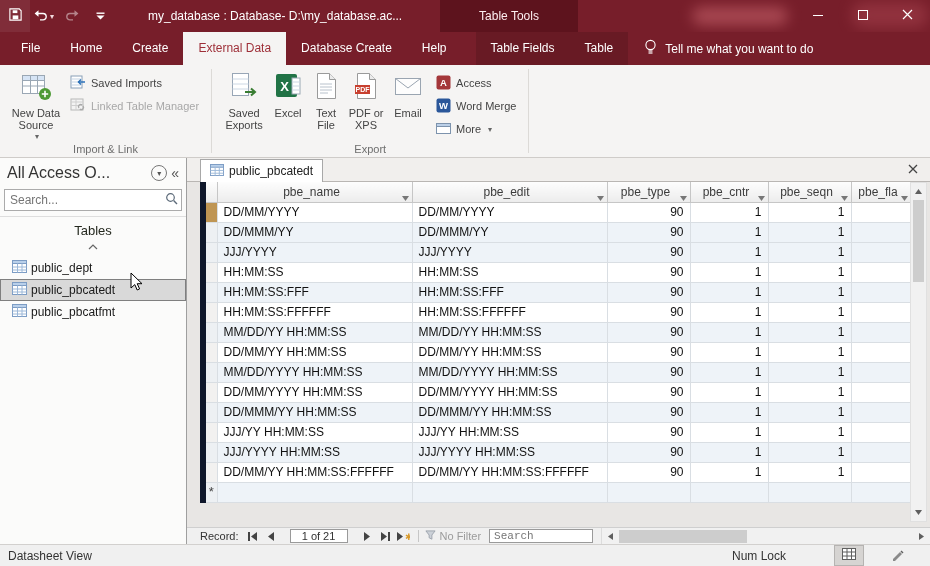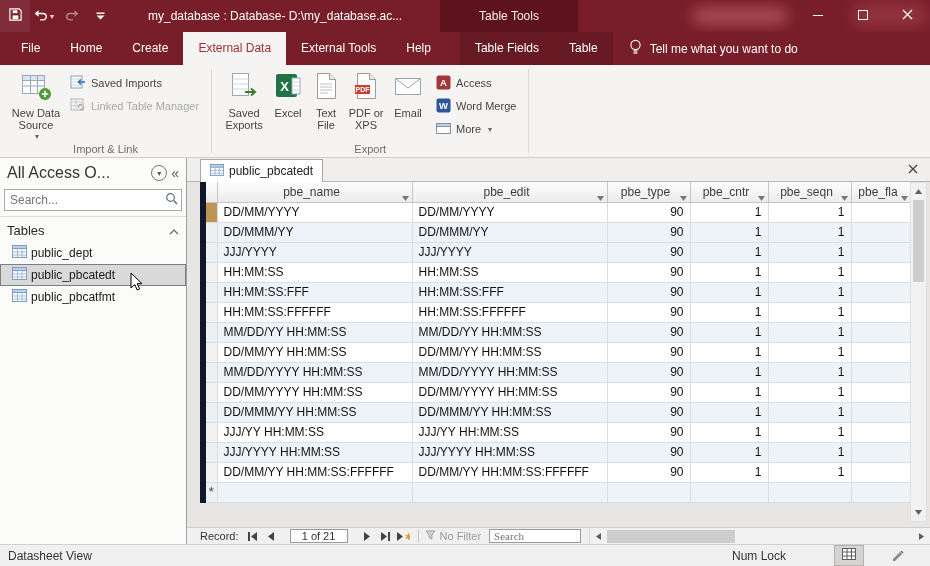--- a/index.html
+++ b/index.html
@@ -42,21 +42,21 @@
 
   
   .navpane { position:absolute; left:0; top:158px; width:187px; bottom:22px; background:#fbfbfa; border-right:1px solid #9f9f9f; }
   .nav-head { height:30px; display:flex; align-items:center; padding:0 7px; gap:4px; }
   .nav-title { flex:1; font-size:16px; color:#333; white-space:nowrap; overflow:hidden; }
   .circ-btn { width:16px; height:16px; border:1px solid #777; border-radius:50%; display:flex; align-items:center; justify-content:center; font-size:8px; color:#555; }
   .shutter { font-size:14px; color:#555; }
   .nav-search-wrap { padding:1px 4px 5px; border-bottom:1px solid #dedede; }
   .nav-search { height:22px; background:#fff; border:1px solid #ababab; display:flex; align-items:center; padding:0 5px; }
   .nav-search input { flex:1; border:none; outline:none; font-size:12px; color:#555; background:transparent; font-family:"Liberation Sans",sans-serif; }
-  .nav-group-head { display:flex; align-items:center; padding:6px 7px 4px; font-size:13px; color:#25291f; }
+  .nav-group-head { display:flex; align-items:center; padding:6px 7px 4px; font-size:13px; color:#25291f;flex-direction:column; }
   .nav-group-head .grow { flex:1; }
   .nav-item { height:22px; display:flex; align-items:center; gap:4px; padding-left:11px; font-size:12px; color:#1a1a1a; border:1px solid transparent; }
   .nav-item.selected { background:#d9d9d9; border:1px solid #7f7f7f; }
   .mouse-cursor { position:absolute; left:130px; top:114px; z-index:20; }
 
   
   .docarea { position:absolute; left:187px; top:158px; right:0; bottom:22px; background:#e8e6e4; }
   .doctabs { position:relative; height:24px; background:#f1efed; border-bottom:1px solid #b9b6b3; }
   .doctab { position:absolute; left:13px; top:1px; height:23px; background:#fff; border:1px solid #a8a8a8; border-bottom:none; display:flex; align-items:center; gap:5px; padding:0 9px; font-size:12px; color:#222; }
   .doctab-close { position:absolute; right:8px; top:3px; width:18px; height:18px; display:flex; align-items:center; justify-content:center; }
@@ -78,21 +78,21 @@
   .vs-thumb { margin:0 2px; height:82px; background:#cdcdcd; }
   .vs-track { flex:1; }
 
   
   .recordbar { position:absolute; left:0; right:0; bottom:0; height:17px; background:#f0f0f0; border-top:1px solid #cfcfcf; display:flex; align-items:center; padding-left:13px; font-size:11px; color:#333; }
   .rec-label { margin-right:5px; }
   .rec-btn { width:18px; height:15px; display:flex; align-items:center; justify-content:center; }
   .rec-box { width:58px; height:14px; background:#fff; border:1px solid #9a9a9a; font-size:11px; text-align:center; line-height:13px; margin:0 10px; }
   .vsep { width:1px; height:12px; background:#c6c6c6; margin:0 6px; }
   .nofilter { display:flex; align-items:center; gap:4px; color:#9b9b9b; }
-  .rec-search { width:92px; height:14px; border:1px solid #9a9a9a; background:#fff; font-size:11px; color:#666; padding:0 4px; outline:none; margin-left:8px; font-family:Liberation Serif, serif; }
+  .rec-search { width:104px; height:14px; border:1px solid #9a9a9a; background:#fff; font-size:11px; color:#666; padding:0 4px; outline:none; margin-left:8px; font-family:Liberation Mono, monospace; }
   .hscroll { flex:1; height:17px; display:flex; align-items:stretch; background:#f1f1f1; margin-left:8px; border-left:1px solid #dcdcdc; }
   .hs-arrow { width:17px; display:flex; align-items:center; justify-content:center; }
   .hs-thumb { width:128px; background:#cdcdcd; margin:2px 0; }
   .hs-track { flex:1; }
 
   
   .statusbar { position:absolute; left:0; bottom:0; width:100%; height:22px; background:#f0f0f0; border-top:1px solid #d2d0ce; display:flex; align-items:center; font-size:12px; color:#333; }
   .sb-left { padding-left:8px; }
   .sb-spacer { flex:1; }
   .sb-numlock { margin-right:48px; color:#333;margin-left:47px; }
@@ -162,21 +162,21 @@
             </svg></span>
       </div>
     </div>
   </div>
 
   <div class="tabrow">
     <div class="rtab">File</div>
     <div class="rtab">Home</div>
     <div class="rtab">Create</div>
     <div class="rtab active">External Data</div>
-    <div class="rtab">External Tools</div>
+    <div class="rtab">Database Create</div>
     <div class="rtab">Help</div>
     <div class="ctxtabs">
       <div class="rtab">Table Fields</div>
       <div class="rtab">Table</div>
     </div>
     <div class="tellme">
       <span>
         <svg width="13" height="16" viewBox="0 0 13 16">
             <circle cx="6.5" cy="6" r="4.6" fill="none" stroke="#fff" stroke-width="1.1"></circle>
             <rect x="4.5" y="11.4" width="4" height="1.2" fill="#fff"></rect>

